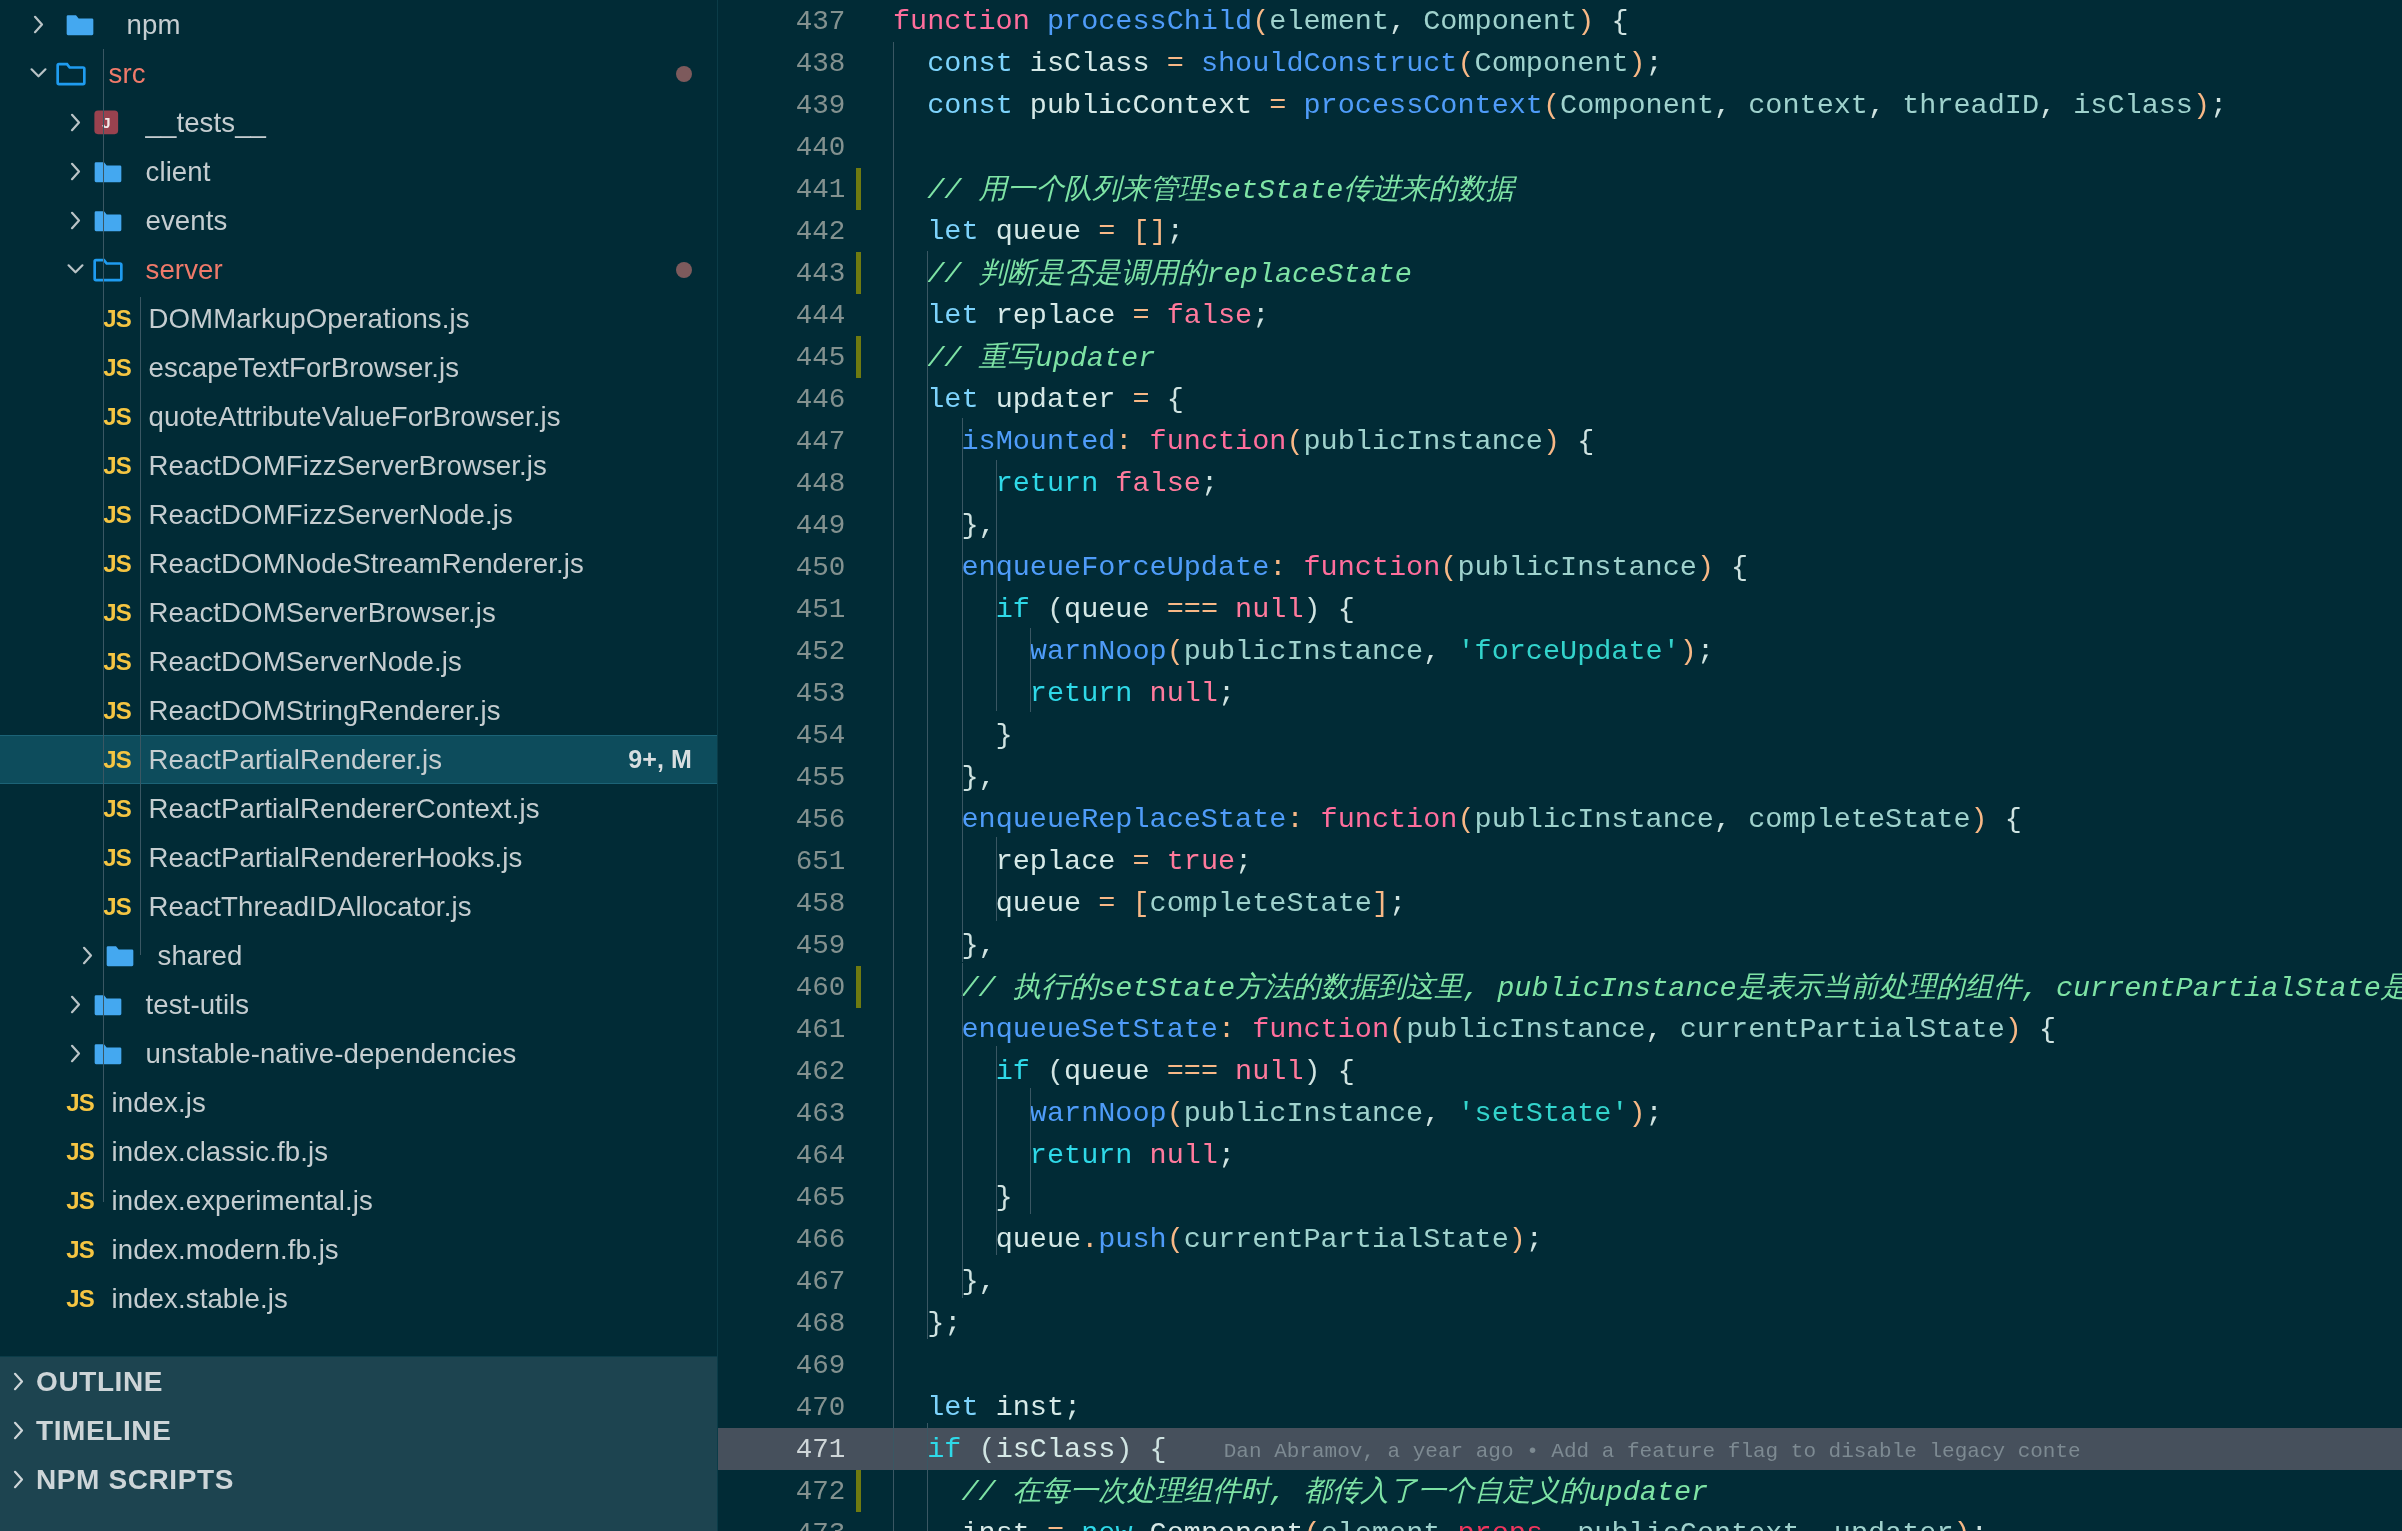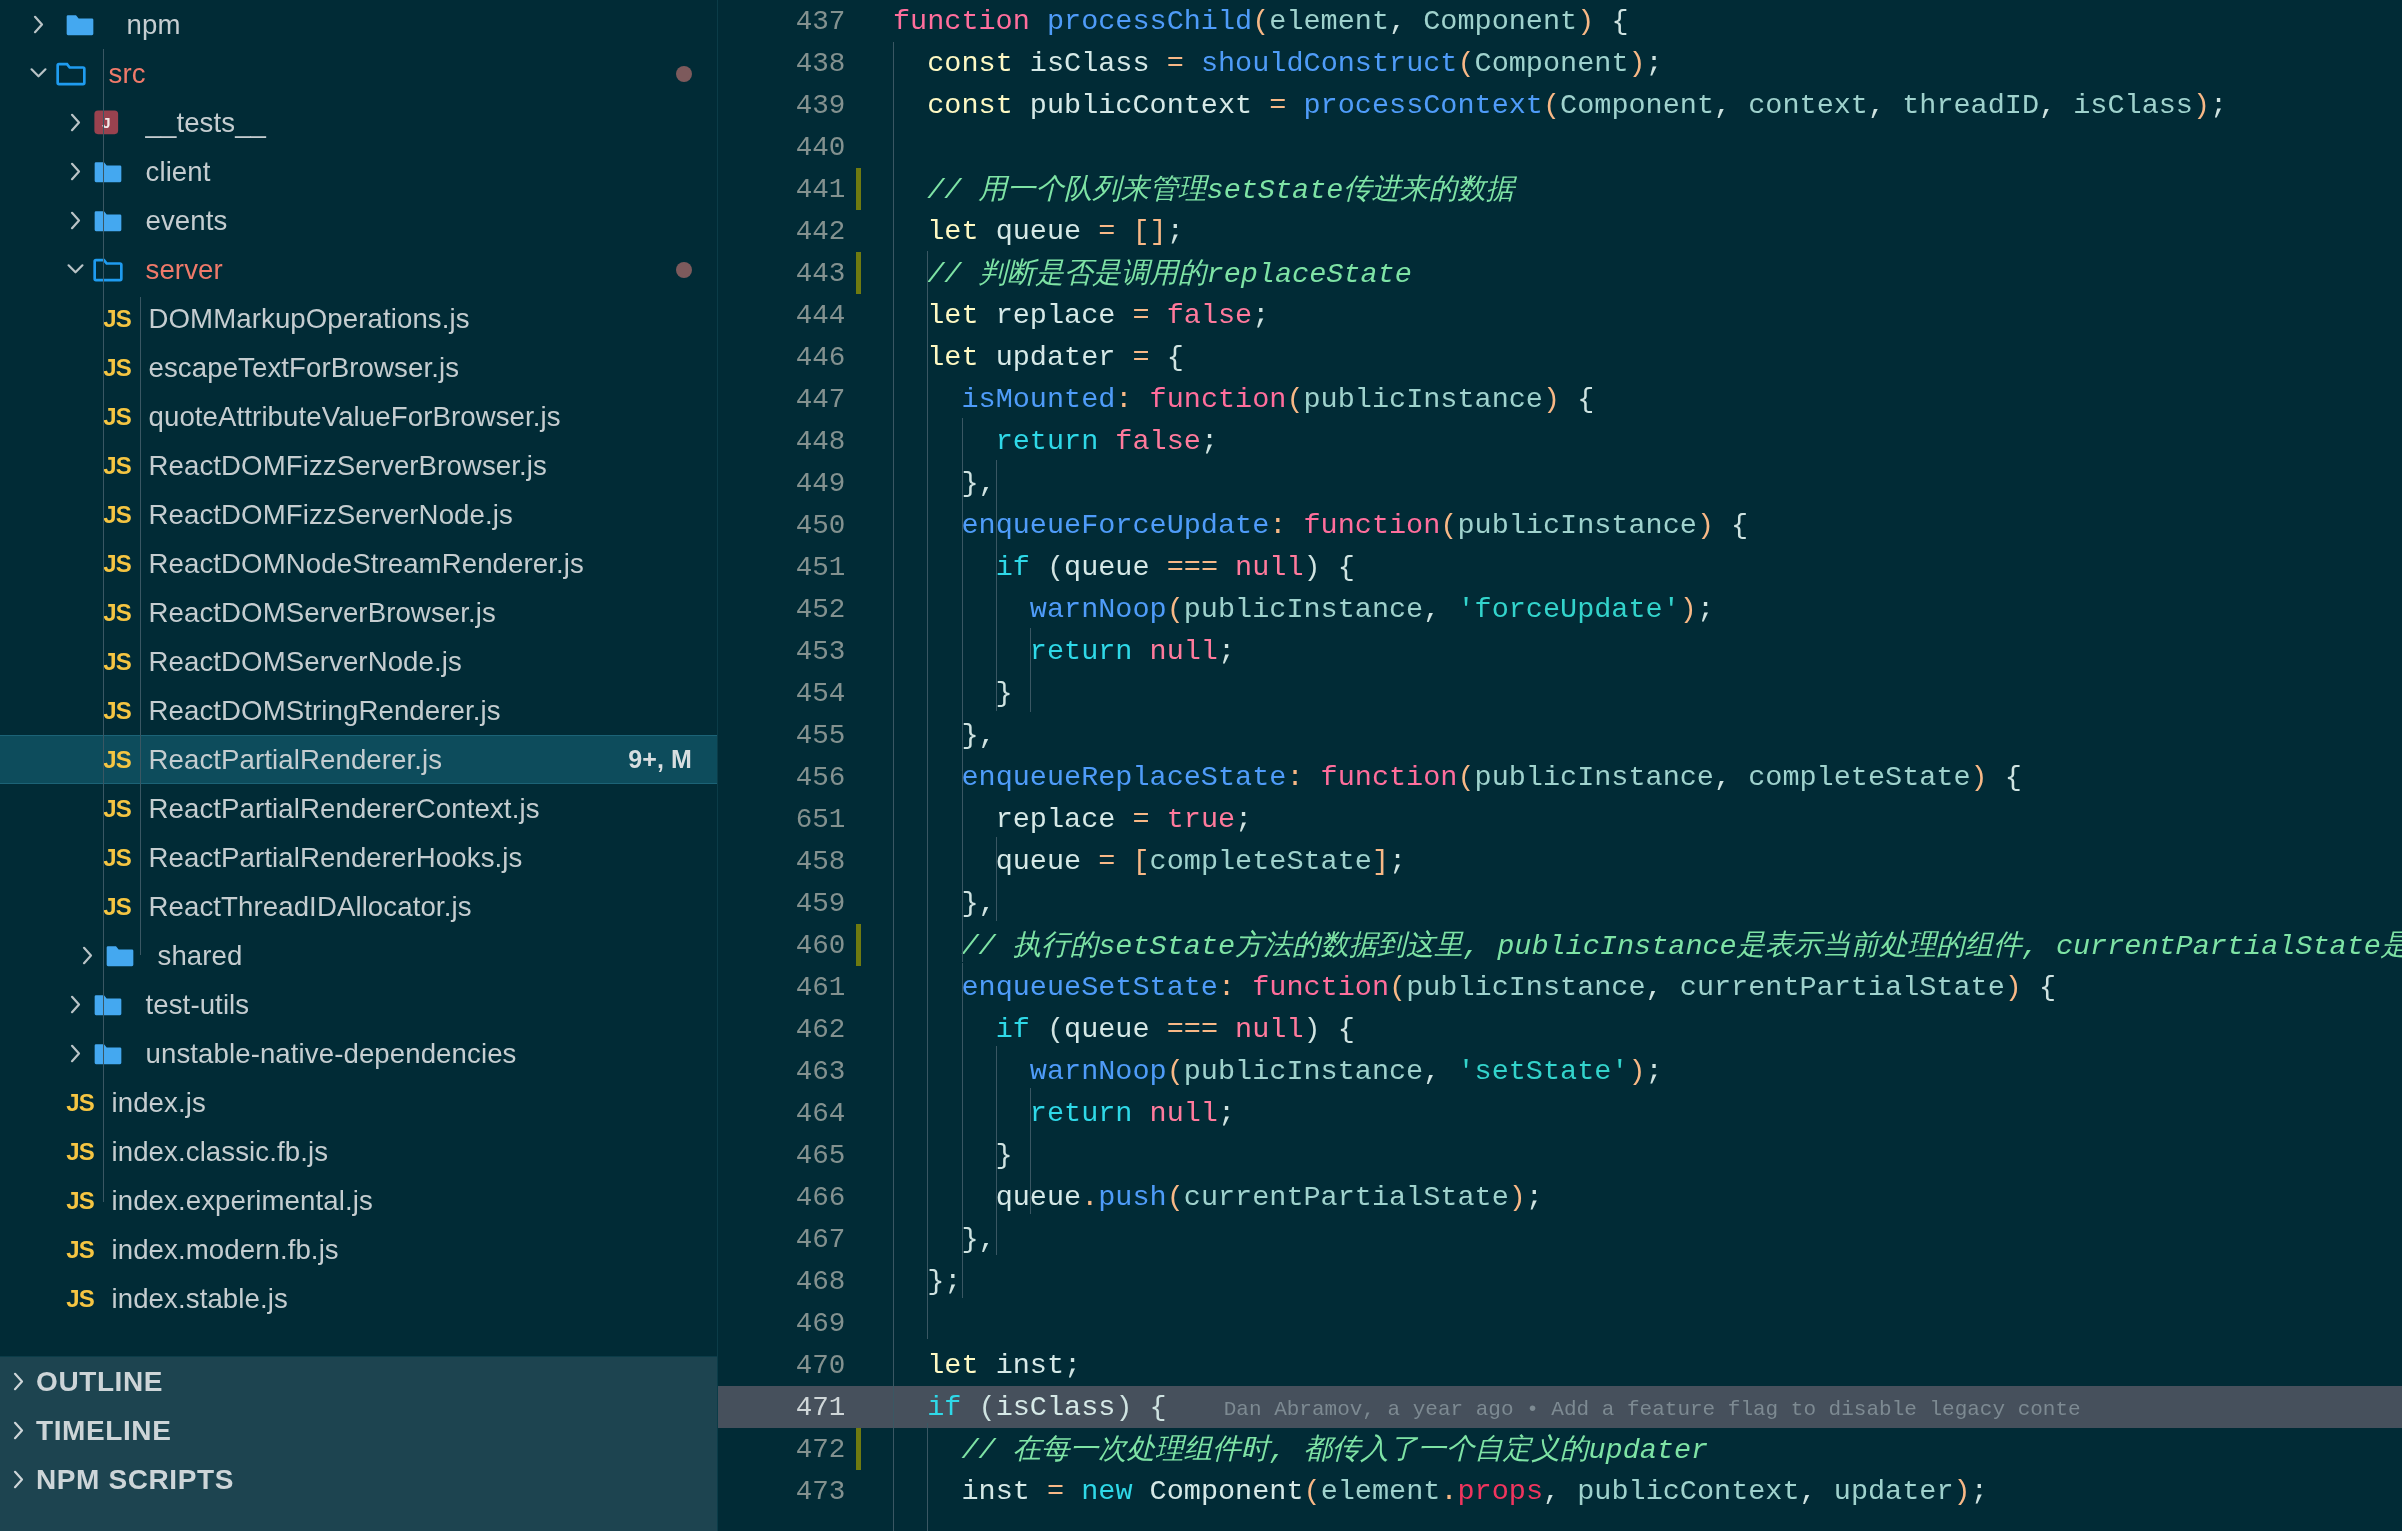--- a/index.html
+++ b/index.html
@@ -142,21 +142,21 @@
   }
   .blame{
     color:#7d8a92;
     padding-left:57px;
     font-size:21px;
   }
 
   
   .k-def   {color:#ff6e9c;}  
   .k-ctrl  {color:#2fd9e8;}  
-  .k-decl  {color:#fef9c3;}  
+  .k-decl  {color:#7dd3fc;}  
   .fn      {color:#4f9cf9;}  
   .prop    {color:#4f9cf9;}  
   .var     {color:#d6e9e7;}  
   .param   {color:#9fd2cd;}
   .op      {color:#f8b886;}  
   .str     {color:#33d4cc;}  
   .lit     {color:#ff7a9c;}  
   .cmt     {color:#7ee3a5;font-style:italic;}
   .pun     {color:#cfe3e1;}
   .redprop {color:#f0355e;}
@@ -394,20 +394,21 @@
 
   <div class="editor" id="editor">
       <div class="codeline"><span class="gutter">437</span><span class="changebar"></span><span class="code"><span class="k-def">function</span><span class="pun"> </span><span class="fn">processChild</span><span class="op">(</span><span class="param">element</span><span class="pun">, </span><span class="param">Component</span><span class="op">)</span><span class="pun"> {</span></span></div>
       <div class="codeline"><span class="gutter">438</span><span class="changebar"></span><span class="code"><span class="pun">  </span><span class="k-decl">const</span><span class="pun"> </span><span class="var">isClass</span><span class="pun"> </span><span class="op">=</span><span class="pun"> </span><span class="fn">shouldConstruct</span><span class="op">(</span><span class="param">Component</span><span class="op">)</span><span class="pun">;</span></span></div>
       <div class="codeline"><span class="gutter">439</span><span class="changebar"></span><span class="code"><span class="pun">  </span><span class="k-decl">const</span><span class="pun"> </span><span class="var">publicContext</span><span class="pun"> </span><span class="op">=</span><span class="pun"> </span><span class="fn">processContext</span><span class="op">(</span><span class="param">Component</span><span class="pun">, </span><span class="param">context</span><span class="pun">, </span><span class="param">threadID</span><span class="pun">, </span><span class="param">isClass</span><span class="op">)</span><span class="pun">;</span></span></div>
       <div class="codeline"><span class="gutter">440</span><span class="changebar"></span><span class="code"></span></div>
       <div class="codeline"><span class="gutter">441</span><span class="changebar"><i></i></span><span class="code"><span class="pun">  </span><span class="cmt">// 用一个队列来管理setState传进来的数据</span></span></div>
       <div class="codeline"><span class="gutter">442</span><span class="changebar"></span><span class="code"><span class="pun">  </span><span class="k-decl">let</span><span class="pun"> </span><span class="var">queue</span><span class="pun"> </span><span class="op">=</span><span class="pun"> </span><span class="op">[]</span><span class="pun">;</span></span></div>
       <div class="codeline"><span class="gutter">443</span><span class="changebar"><i></i></span><span class="code"><span class="pun">  </span><span class="cmt">// 判断是否是调用的replaceState</span></span></div>
       <div class="codeline"><span class="gutter">444</span><span class="changebar"></span><span class="code"><span class="pun">  </span><span class="k-decl">let</span><span class="pun"> </span><span class="var">replace</span><span class="pun"> </span><span class="op">=</span><span class="pun"> </span><span class="lit">false</span><span class="pun">;</span></span></div>
+      <div class="codeline"><span class="gutter">445</span><span class="changebar"><i></i></span><span class="code"><span class="pun">  </span><span class="cmt">// 重写updater</span></span></div>
       <div class="codeline"><span class="gutter">446</span><span class="changebar"></span><span class="code"><span class="pun">  </span><span class="k-decl">let</span><span class="pun"> </span><span class="var">updater</span><span class="pun"> </span><span class="op">=</span><span class="pun"> {</span></span></div>
       <div class="codeline"><span class="gutter">447</span><span class="changebar"></span><span class="code"><span class="pun">    </span><span class="prop">isMounted</span><span class="op">:</span><span class="pun"> </span><span class="k-def">function</span><span class="op">(</span><span class="param">publicInstance</span><span class="op">)</span><span class="pun"> {</span></span></div>
       <div class="codeline"><span class="gutter">448</span><span class="changebar"></span><span class="code"><span class="pun">      </span><span class="k-ctrl">return</span><span class="pun"> </span><span class="lit">false</span><span class="pun">;</span></span></div>
       <div class="codeline"><span class="gutter">449</span><span class="changebar"></span><span class="code"><span class="pun">    },</span></span></div>
       <div class="codeline"><span class="gutter">450</span><span class="changebar"></span><span class="code"><span class="pun">    </span><span class="prop">enqueueForceUpdate</span><span class="op">:</span><span class="pun"> </span><span class="k-def">function</span><span class="op">(</span><span class="param">publicInstance</span><span class="op">)</span><span class="pun"> {</span></span></div>
       <div class="codeline"><span class="gutter">451</span><span class="changebar"></span><span class="code"><span class="pun">      </span><span class="k-ctrl">if</span><span class="pun"> (</span><span class="var">queue</span><span class="pun"> </span><span class="op">===</span><span class="pun"> </span><span class="lit">null</span><span class="pun">) {</span></span></div>
       <div class="codeline"><span class="gutter">452</span><span class="changebar"></span><span class="code"><span class="pun">        </span><span class="fn">warnNoop</span><span class="op">(</span><span class="param">publicInstance</span><span class="pun">, </span><span class="str">'forceUpdate'</span><span class="op">)</span><span class="pun">;</span></span></div>
       <div class="codeline"><span class="gutter">453</span><span class="changebar"></span><span class="code"><span class="pun">        </span><span class="k-ctrl">return</span><span class="pun"> </span><span class="lit">null</span><span class="pun">;</span></span></div>
       <div class="codeline"><span class="gutter">454</span><span class="changebar"></span><span class="code"><span class="pun">      }</span></span></div>
       <div class="codeline"><span class="gutter">455</span><span class="changebar"></span><span class="code"><span class="pun">    },</span></span></div>

